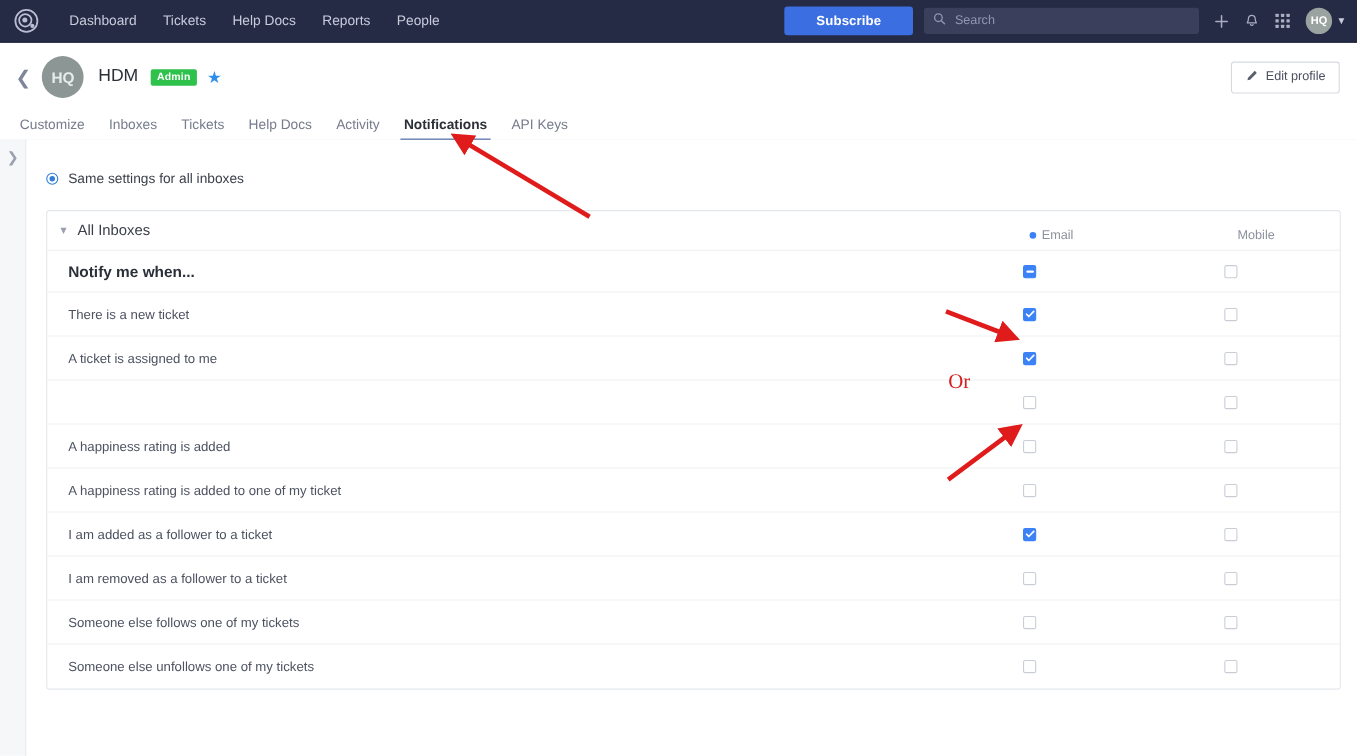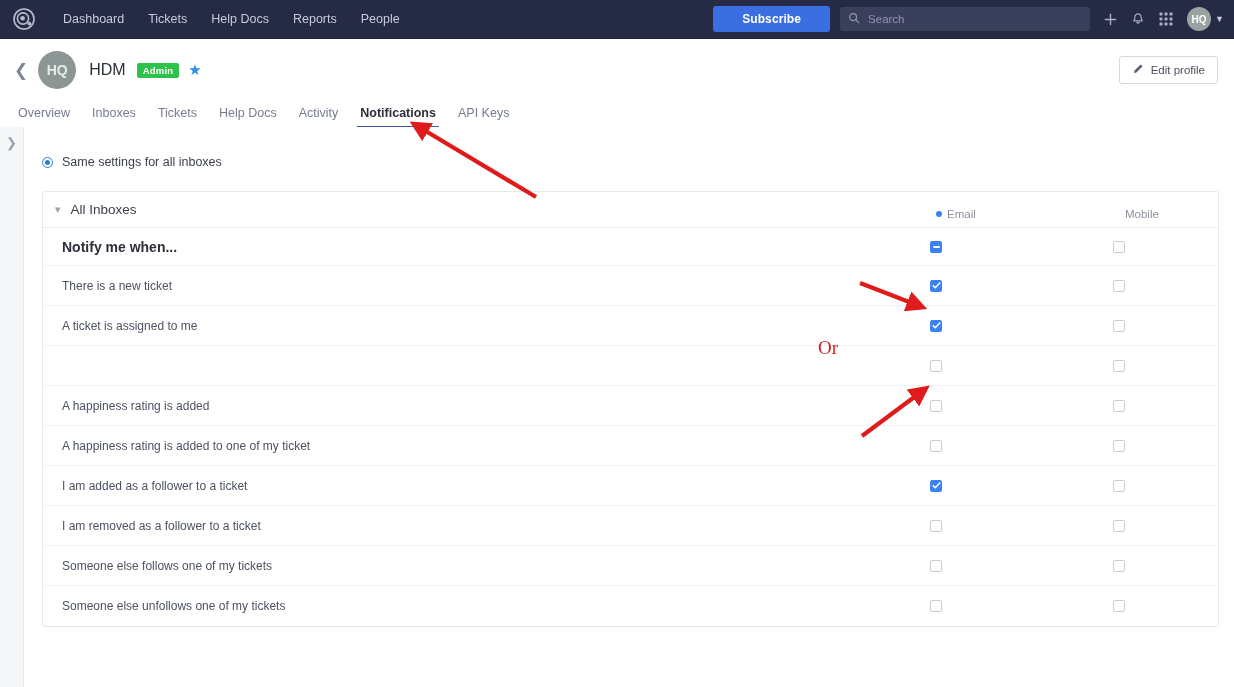--- a/index.html
+++ b/index.html
@@ -204,21 +204,21 @@
   .cb.checked .tick { display: block; }
   .cb .dash { display: none; width: 7px; height: 2px; background: #fff; border-radius: 1px; }
   .cb.indeterminate .dash { display: block; }
 
   
   .anno-layer {
     position: absolute; top: 0; left: 0; width: 1234px; height: 687px;
     pointer-events: none; z-index: 50;
   }
   .or-text {
-    position: absolute; left: 818px; top: 337px;
+    position: absolute; left: 862px; top: 337px;
     color: #d32020; font-size: 19px;
     font-family: "Liberation Serif", serif;
   }
 </style>
 </head>
 <body>
 
 <div class="topnav">
   <div class="brand-logo">
     <svg width="24" height="24" viewBox="0 0 24 24">
@@ -297,21 +297,21 @@
       <span>
         <svg width="12" height="12" viewBox="0 0 16 16">
           <path d="M11.6 1.9l2.5 2.5-8.2 8.2-3.2.7.7-3.2z" fill="#5a6070"></path>
         </svg>
       </span>
       <span>Edit profile</span>
     </button>
   </div>
 
   <div class="subtabs">
-    <div class="subtab">Overview</div>
+    <div class="subtab">Customize</div>
     <div class="subtab">Inboxes</div>
     <div class="subtab">Tickets</div>
     <div class="subtab">Help Docs</div>
     <div class="subtab">Activity</div>
     <div class="subtab active">Notifications</div>
     <div class="subtab">API Keys</div>
   </div>
 </div>
 
 <div class="left-rail">

